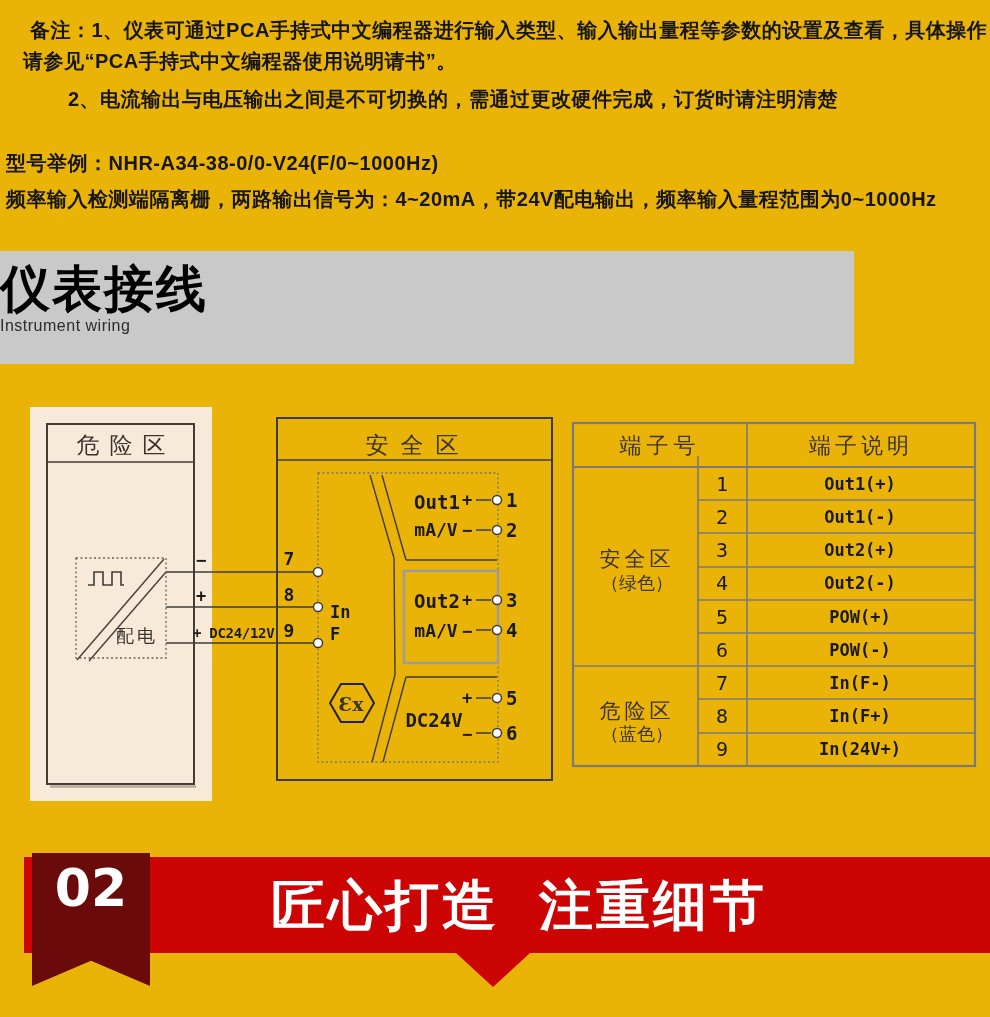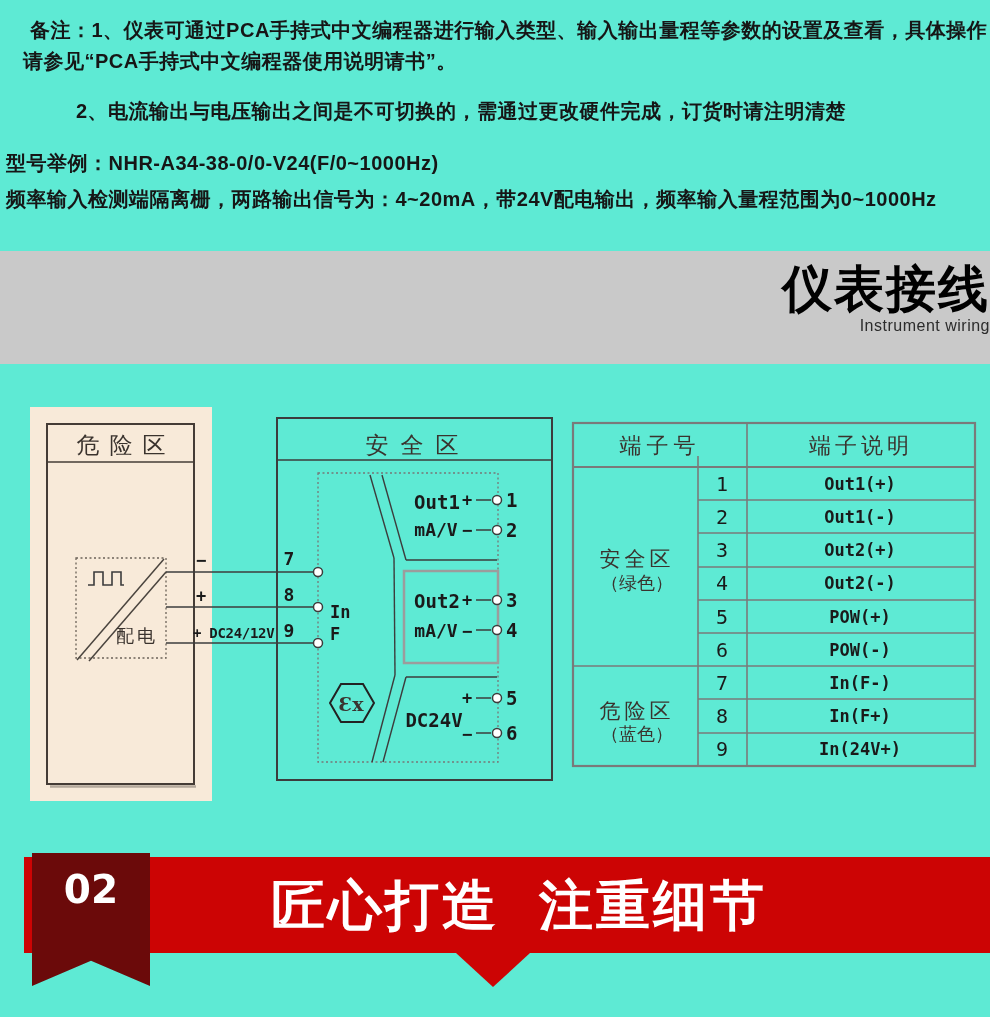--- a/index.html
+++ b/index.html
@@ -1,49 +1,49 @@
 <!DOCTYPE html>
 <html><head>
 <meta charset="utf-8">
 <style>
   * { margin:0; padding:0; box-sizing:border-box; }
   body { background:#fff; }
-  .page { position:relative; width:990px; height:1017px; background:#5eead4; overflow:hidden;
+  .page { position:relative; width:990px; height:1017px; background:#eab308; overflow:hidden;
           font-family:"Liberation Sans", sans-serif; }
 
   
   .note-line { position:absolute; white-space:nowrap; font-family:"Liberation Sans", sans-serif;
                font-weight:700; font-size:20px; letter-spacing:0.5px; color:#161616; }
   .n1 { left:30px; top:17px; }
   .n2 { left:23px; top:48px; }
-  .n3 { left:76px; top:86px;margin-top:12px; }
+  .n3 { left:68px; top:86px; }
   .n4 { left:74px; top:117px; }
   .n5 { left:6px;  top:150px; }
   .n6 { left:6px;  top:186px;text-align:center; }
 
   
-  .banner { position:absolute; left:0; top:251px; width:990px; height:113px; background:#c9c9c9; text-align:right; }
+  .banner { position:absolute; left:0; top:251px; width:854px; height:113px; background:#c9c9c9; text-align:left; }
   .banner-title { padding-top:13px; font-size:50px; line-height:1.0; font-weight:900; color:#000; letter-spacing:2px; }
   .banner-sub { margin-top:3px; font-size:16px; font-weight:500; color:#2c2c2c; letter-spacing:0.5px; }
 
   
   .diagram { position:absolute; left:0; top:395px; }
   .stroke  { stroke:#3c3c3c; fill:none; }
   .kai  { font-family:"DejaVu Serif", serif; fill:#3a332e; }
   .mono { font-family:"DejaVu Sans Mono", monospace; fill:#1a1a1a; }
   svg text { user-select:none; }
 
   
   .red-band { position:absolute; left:0; top:857px; width:990px; height:96px; background:#cc0404;margin-left:24px; }
   .slogan { width:100%; text-align:center; line-height:96px; font-size:54px; font-weight:900;
             color:#ffffff; letter-spacing:3px; word-spacing:22px; white-space:nowrap; }
   .ribbon { position:absolute; left:32px; top:853px; width:118px; height:133px; background:#6b0a0a;
             clip-path:polygon(0 0, 100% 0, 100% 100%, 50% 81%, 0 100%); text-align:center; }
-  .ribbon-num { padding-top:17px; font-family:"DejaVu Sans", "Liberation Sans", sans-serif;
-                font-size:39px; font-weight:700; color:#ffffff; line-height:1.0; }
+  .ribbon-num { padding-top:9px; font-family:"DejaVu Sans", "Liberation Sans", sans-serif;
+                font-size:52px; font-weight:700; color:#ffffff; line-height:1.0; }
   .pointer { position:absolute; left:456px; top:953px; width:0; height:0;
              border-left:37px solid transparent; border-right:37px solid transparent;
              border-top:34px solid #cc0404; }
 </style>
 </head>
 <body>
 
 <div class="page">
 
   <div class="note-line n1">备注：1、仪表可通过PCA手持式中文编程器进行输入类型、输入输出量程等参数的设置及查看，具体操作</div>

